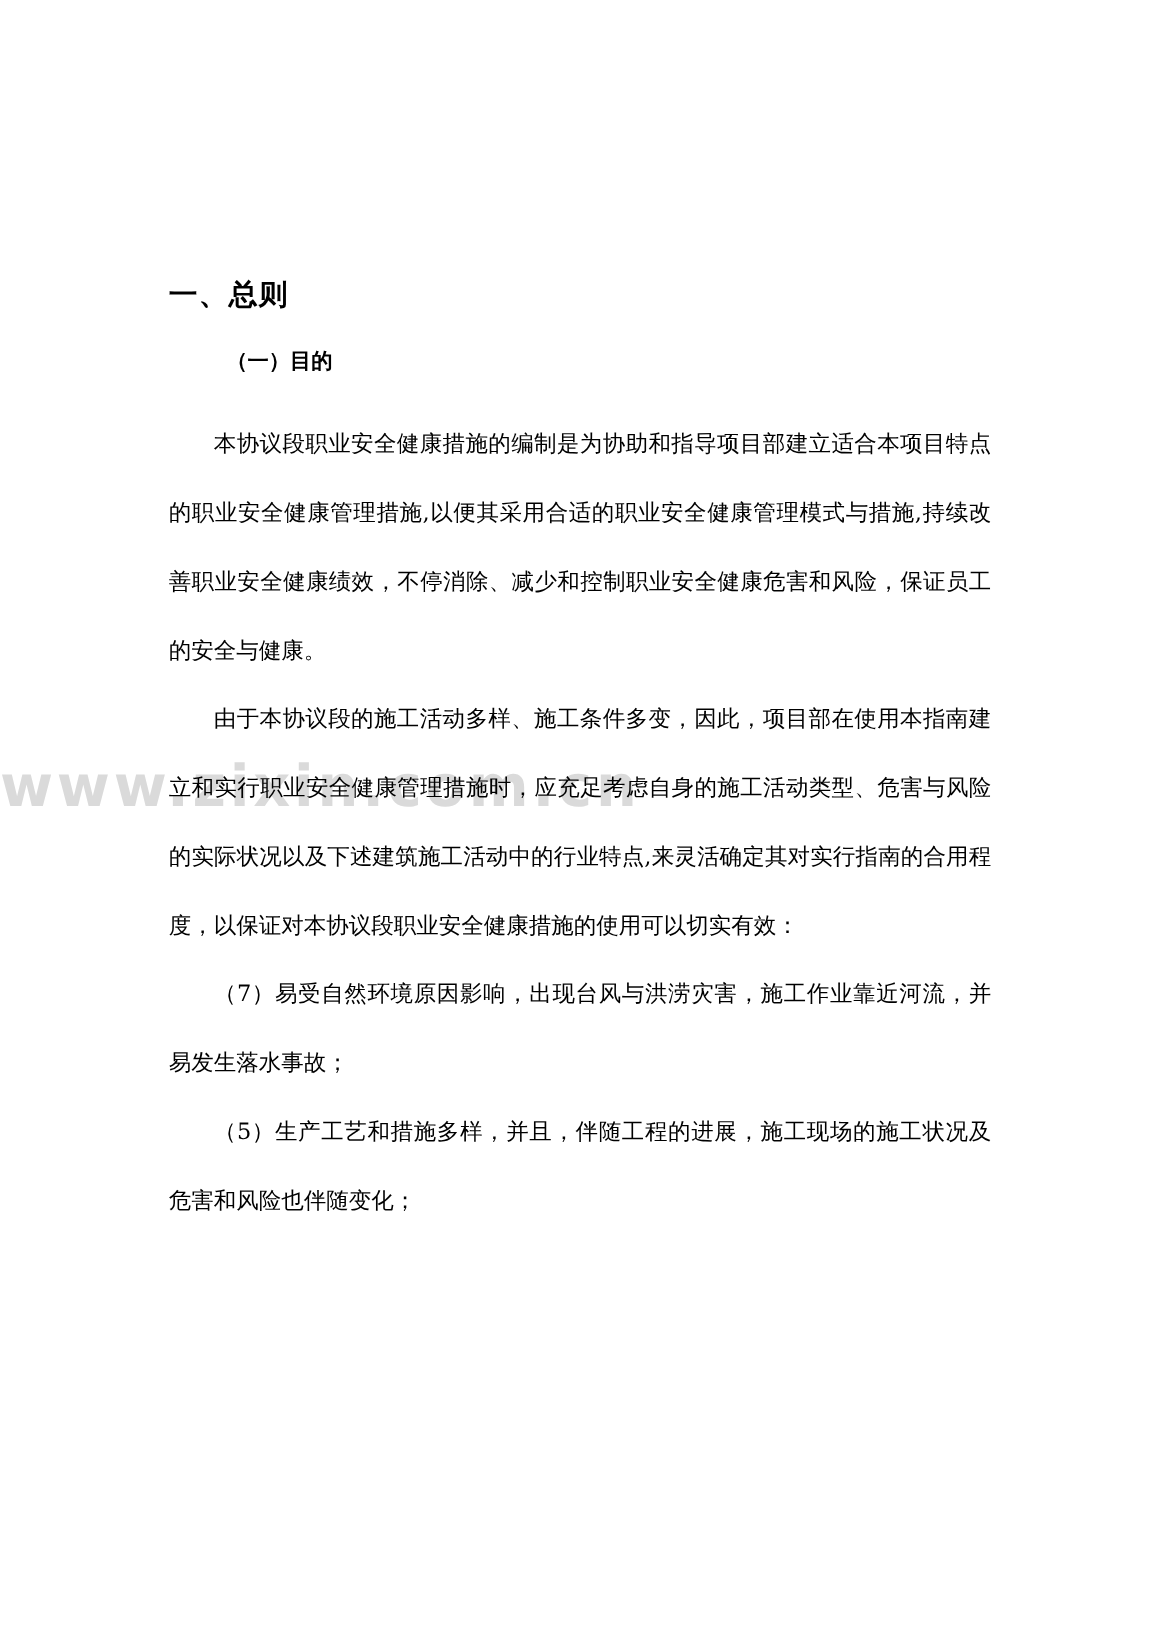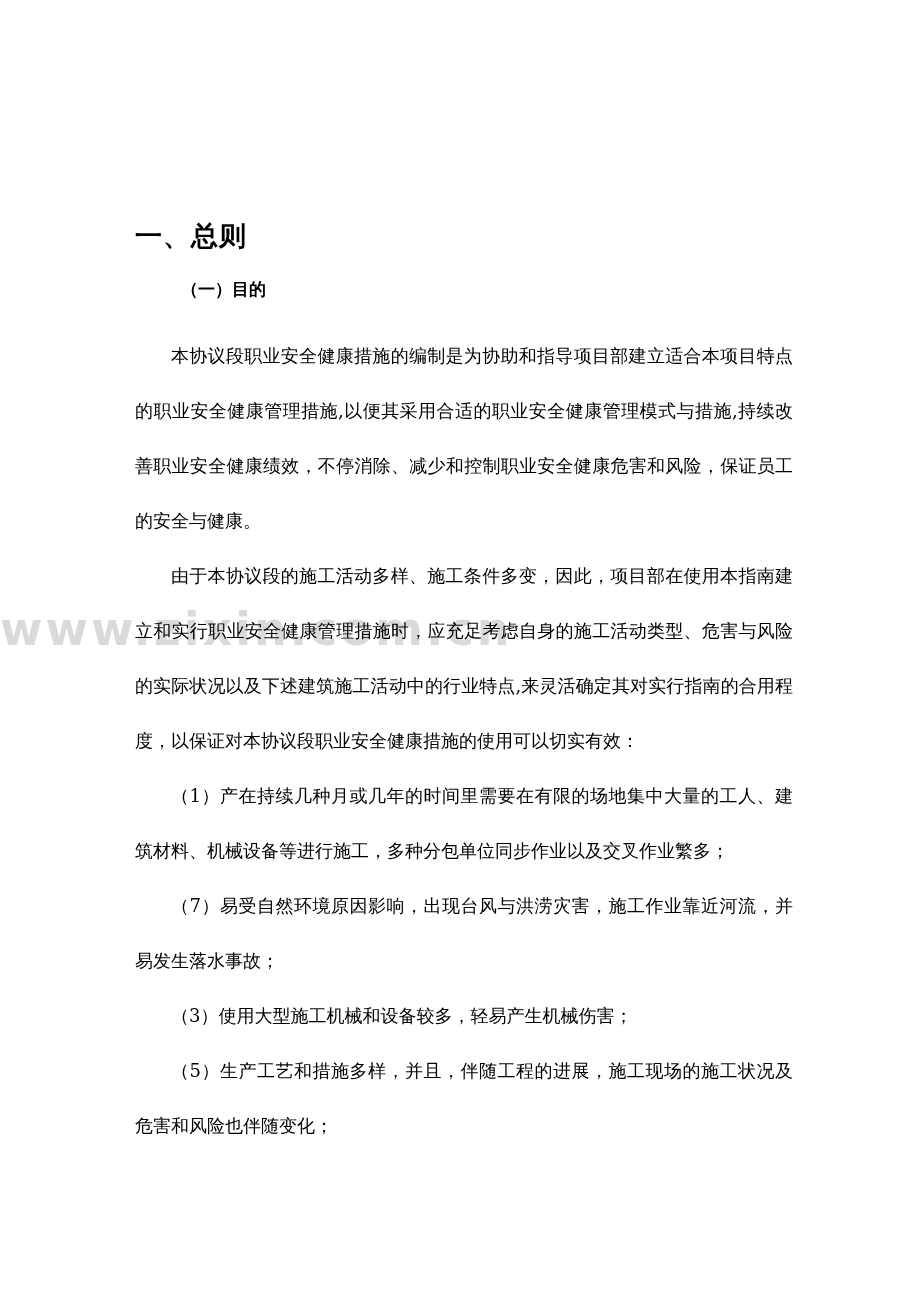--- a/index.html
+++ b/index.html
@@ -17,21 +17,21 @@
     color: #000000;
   }
   .content {
     position: absolute;
     left: 135px;
     top: 222px;
     width: 658px;
     z-index: 2;
   }
   .heading-1 {
-    font-size: 27px;
+    font-size: 23px;
     font-weight: bold;
     letter-spacing: 1px;
     margin: 0 0 26px 0;
     line-height: 28px;
   }
   .heading-2 {
     font-size: 17px;
     font-weight: bold;
     margin: 0 0 26px 46px;
     line-height: 26px;
@@ -70,24 +70,22 @@
   <div class="content">
 
     <h1 class="heading-1">一、总则</h1>
 
     <h2 class="heading-2">（一）目的</h2>
 
     <p class="para">本协议段职业安全健康措施的编制是为协助和指导项目部建立适合本项目特点的职业安全健康管理措施,以便其采用合适的职业安全健康管理模式与措施,持续改善职业安全健康绩效，不停消除、减少和控制职业安全健康危害和风险，保证员工的安全与健康。</p>
 
     <p class="para">由于本协议段的施工活动多样、施工条件多变，因此，项目部在使用本指南建立和实行职业安全健康管理措施时，应充足考虑自身的施工活动类型、危害与风险的实际状况以及下述建筑施工活动中的行业特点,来灵活确定其对实行指南的合用程度，以保证对本协议段职业安全健康措施的使用可以切实有效：</p>
 
-    <p class="para">（1）产在持续几种月或几年的时间里需要在有限的场地集中大量的工人、建筑材料、机械设备等进行施工，多种分包单位同步作业以及交叉作业繁多；</p>
 
     <p class="para">（7）易受自然环境原因影响，出现台风与洪涝灾害，施工作业靠近河流，并易发生落水事故；</p>
 
-    <p class="para">（3）使用大型施工机械和设备较多，轻易产生机械伤害；</p>
 
 
     <p class="para">（5）生产工艺和措施多样，并且，伴随工程的进展，施工现场的施工状况及危害和风险也伴随变化；</p>
 
   </div>
 
 </div>
 
 </body></html>

